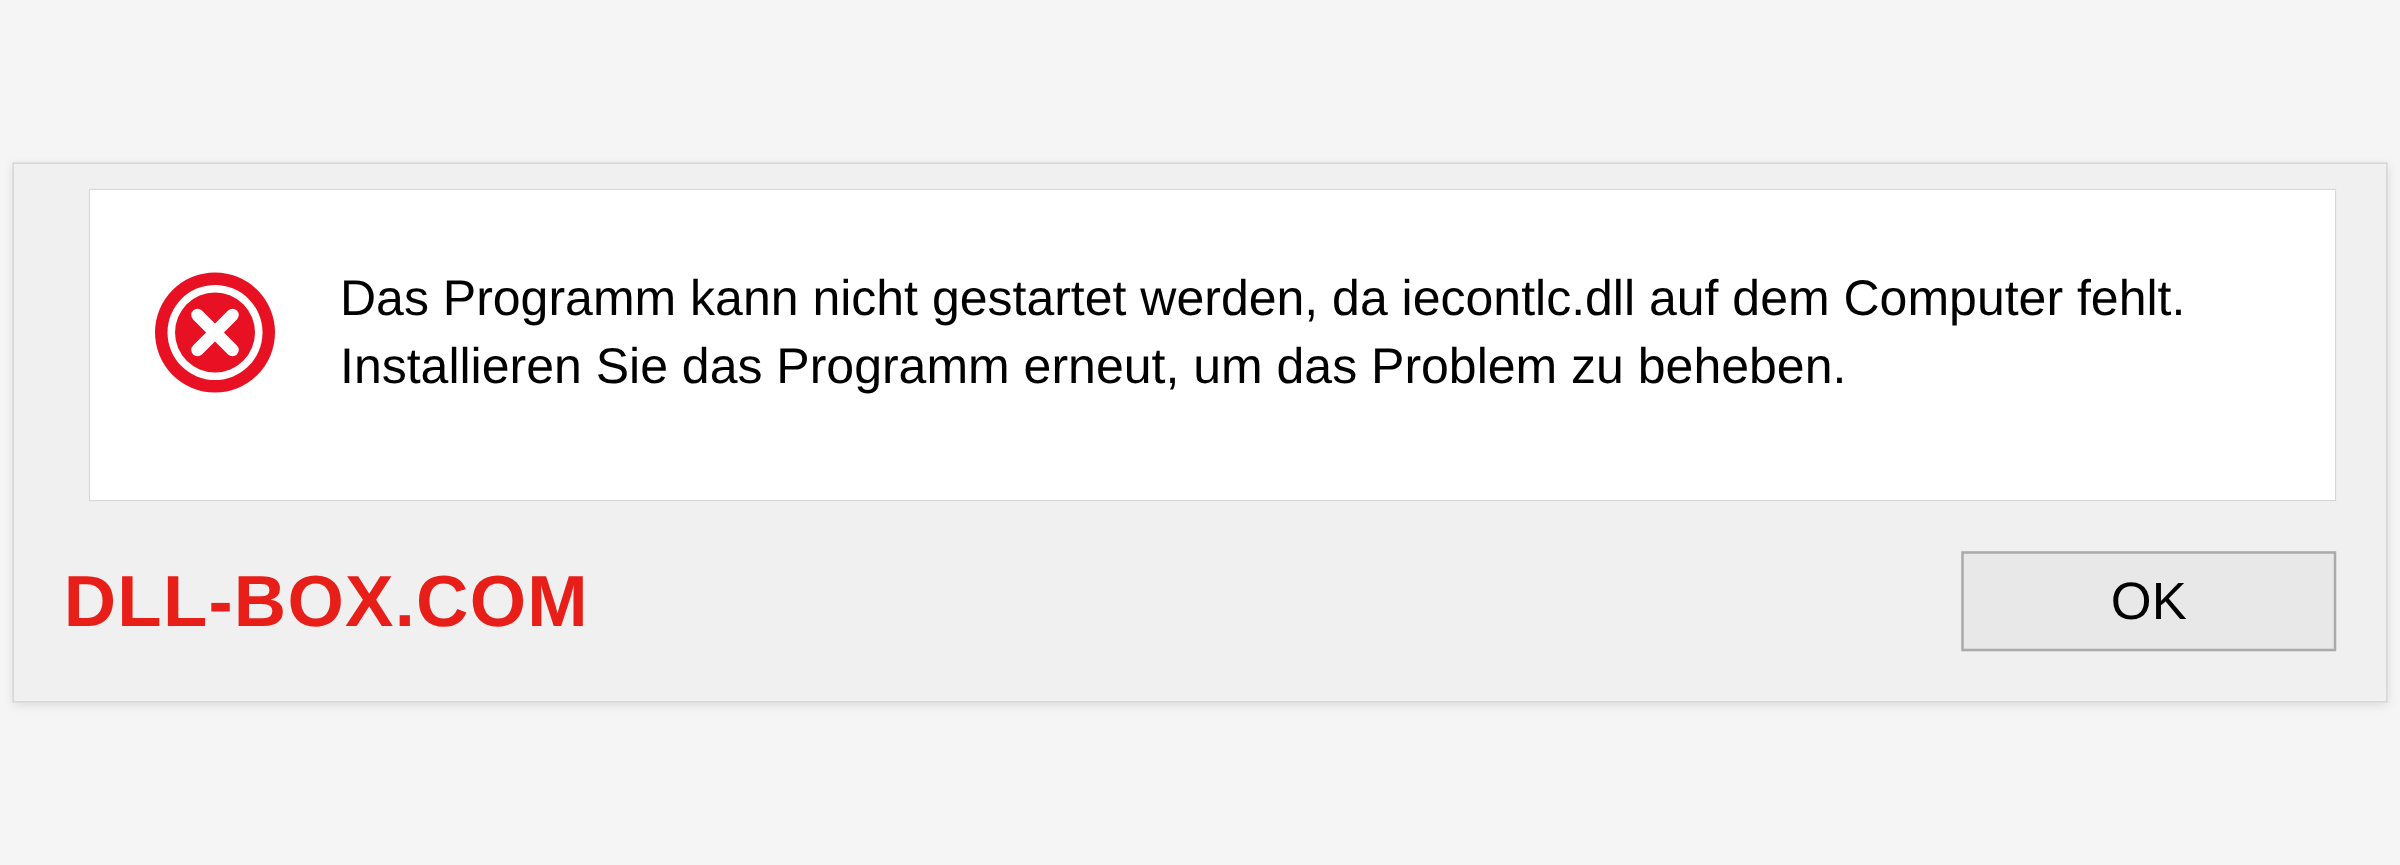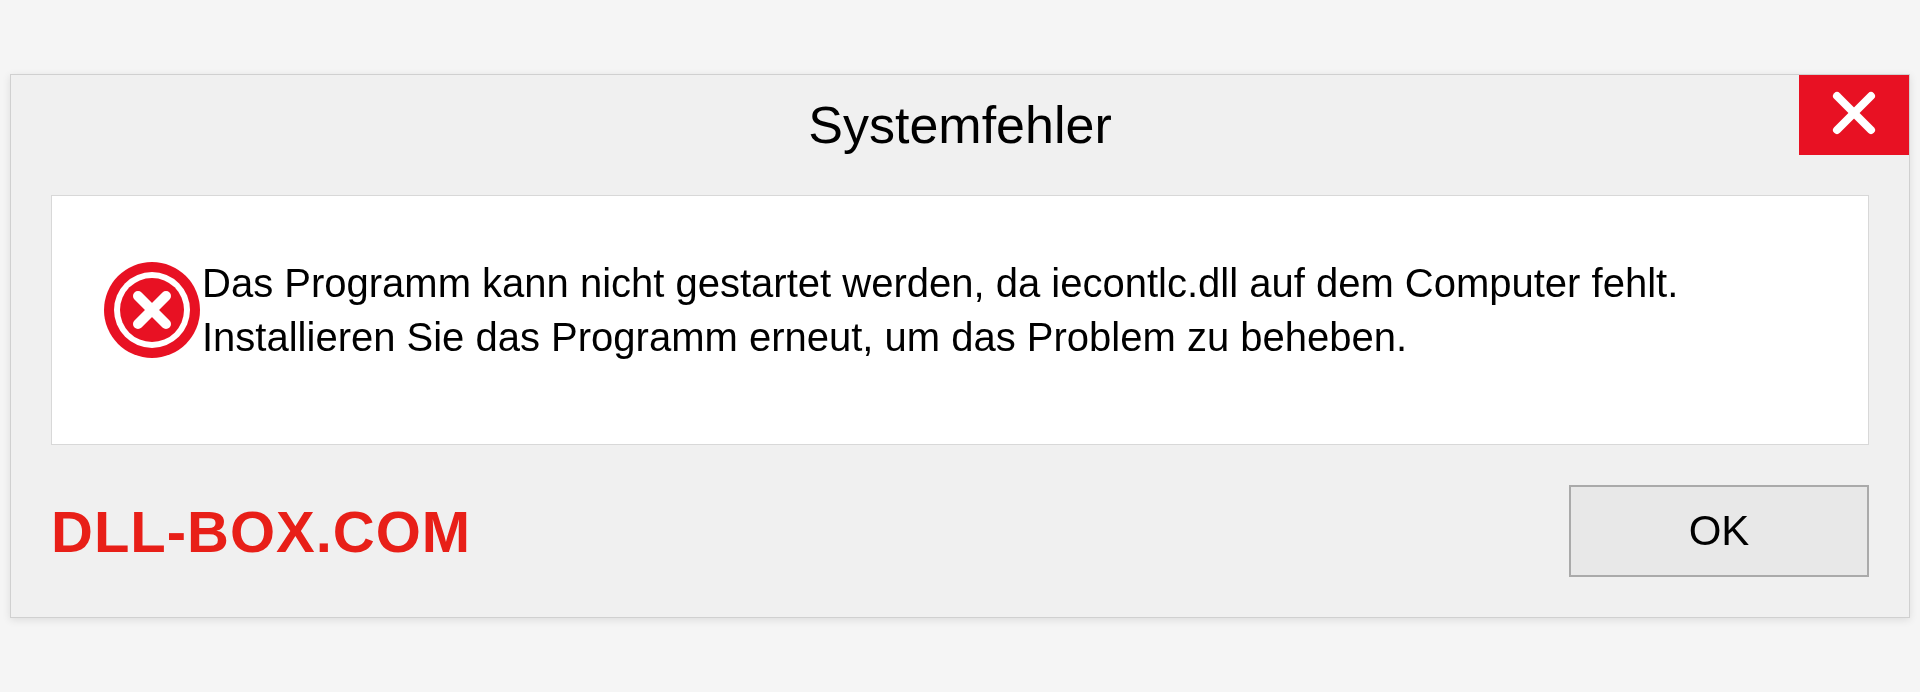--- a/index.html
+++ b/index.html
@@ -48,24 +48,25 @@
       justify-content: center;
       cursor: pointer;
     }
     .close-button svg {
       width: 50px;
       height: 50px;
     }
     .content-panel {
       background: #ffffff;
       border: 1px solid #d8d8d8;
-      margin: 20px 40px 30px 40px;
+      margin: 20px 40px 30px 60px;
       padding: 60px 50px 80px 50px;
       display: flex;
       align-items: center;
+      gap: 50px;
     }
     .error-icon {
       flex-shrink: 0;
       width: 100px;
       height: 100px;
     }
     .message {
       font-size: 40px;
       line-height: 1.35;
       color: #000;
@@ -79,47 +80,36 @@
     }
     .watermark {
       font-size: 58px;
       font-weight: 800;
       color: #e81f18;
       letter-spacing: 1px;
       font-family: Arial, sans-serif;
     }
     .ok-button {
       width: 300px;
-      height: 92px;
+      height: 80px;
       background: #e8e8e8;
       border: 2px solid #aaaaaa;
       font-size: 42px;
       color: #000;
       cursor: pointer;
       font-family: inherit;
       display: flex;
       align-items: center;
       justify-content: center;
     }
   </style>
 </head>
 <body>
 
 <div class="dialog">
-  <div class="titlebar">
-    <div class="title">Systemfehler</div>
-    <div class="close-button">
-      <span>
-        <svg viewBox="0 0 50 50">
-          <line x1="8" y1="8" x2="42" y2="42" stroke="#fff" stroke-width="8" stroke-linecap="round"></line>
-          <line x1="42" y1="8" x2="8" y2="42" stroke="#fff" stroke-width="8" stroke-linecap="round"></line>
-        </svg>
-      </span>
-    </div>
-  </div>
 
   <div class="content-panel">
     <div class="error-icon">
       <svg viewBox="0 0 100 100">
         <circle cx="50" cy="50" r="48" fill="#e81123"></circle>
         <circle cx="50" cy="50" r="38" fill="#ffffff"></circle>
         <circle cx="50" cy="50" r="32" fill="#e81123"></circle>
         <line x1="36" y1="36" x2="64" y2="64" stroke="#fff" stroke-width="10" stroke-linecap="round"></line>
         <line x1="64" y1="36" x2="36" y2="64" stroke="#fff" stroke-width="10" stroke-linecap="round"></line>
       </svg>

